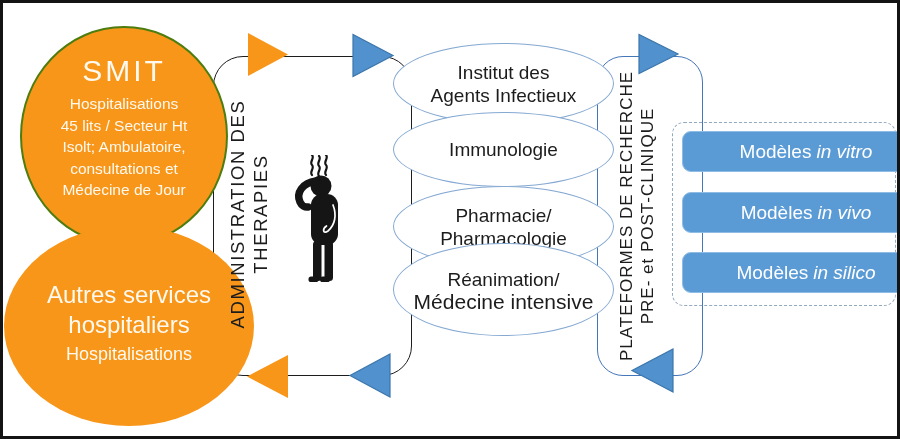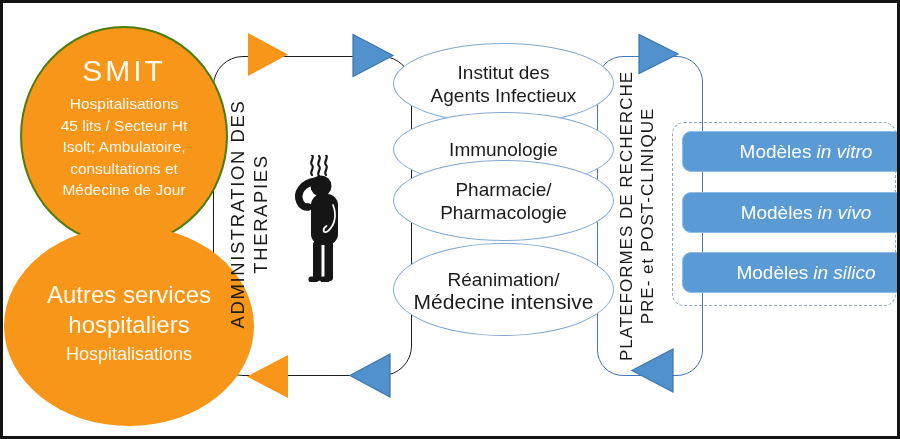--- a/index.html
+++ b/index.html
@@ -33,21 +33,21 @@
   
   .vlabel{position:absolute;display:flex;flex-direction:column;justify-content:center;
     text-align:center;transform:rotate(-90deg);z-index:8;color:var(--ink);white-space:nowrap;}
   .admin-label{left:99px;top:191px;width:300px;height:46px;font-size:18.5px;letter-spacing:1.6px;line-height:23px;}
   .platforms-label{left:477px;top:194px;width:320px;height:44px;font-size:17px;letter-spacing:1px;line-height:21.5px;}
 
   
   .ellipse{position:absolute;left:393px;width:221px;border-radius:50%;background:#fff;
     border:1.4px solid var(--ellipse-border);display:flex;flex-direction:column;align-items:center;
     justify-content:center;font-size:19px;line-height:23px;z-index:7;box-sizing:border-box;}
-  .e1{top:43px;height:81px;} .e2{top:112px;height:75px;} .e3{top:160px;height:81px;}
+  .e1{top:43px;height:81px;} .e2{top:112px;height:75px;} .e3{top:186px;height:81px;}
   .e4{top:243px;height:93px;} .e5{top:331px;height:53px;}
   .small-line{font-size:21px;line-height:21px;}
 
   
   .dashed-box{position:absolute;left:672px;top:122px;width:224px;height:184px;
     border:1.6px dashed var(--dashed-border);border-radius:12px;z-index:9;box-sizing:border-box;}
   .model-btn{position:absolute;left:682px;width:248px;height:41px;background:var(--blue);
     border:1.5px solid #8FBCE4;border-radius:9px;color:#fff;font-size:19px;display:flex;
     align-items:center;justify-content:center;z-index:10;box-sizing:border-box;}
   .m1{top:131px;} .m2{top:192px;} .m3{top:252px;}

